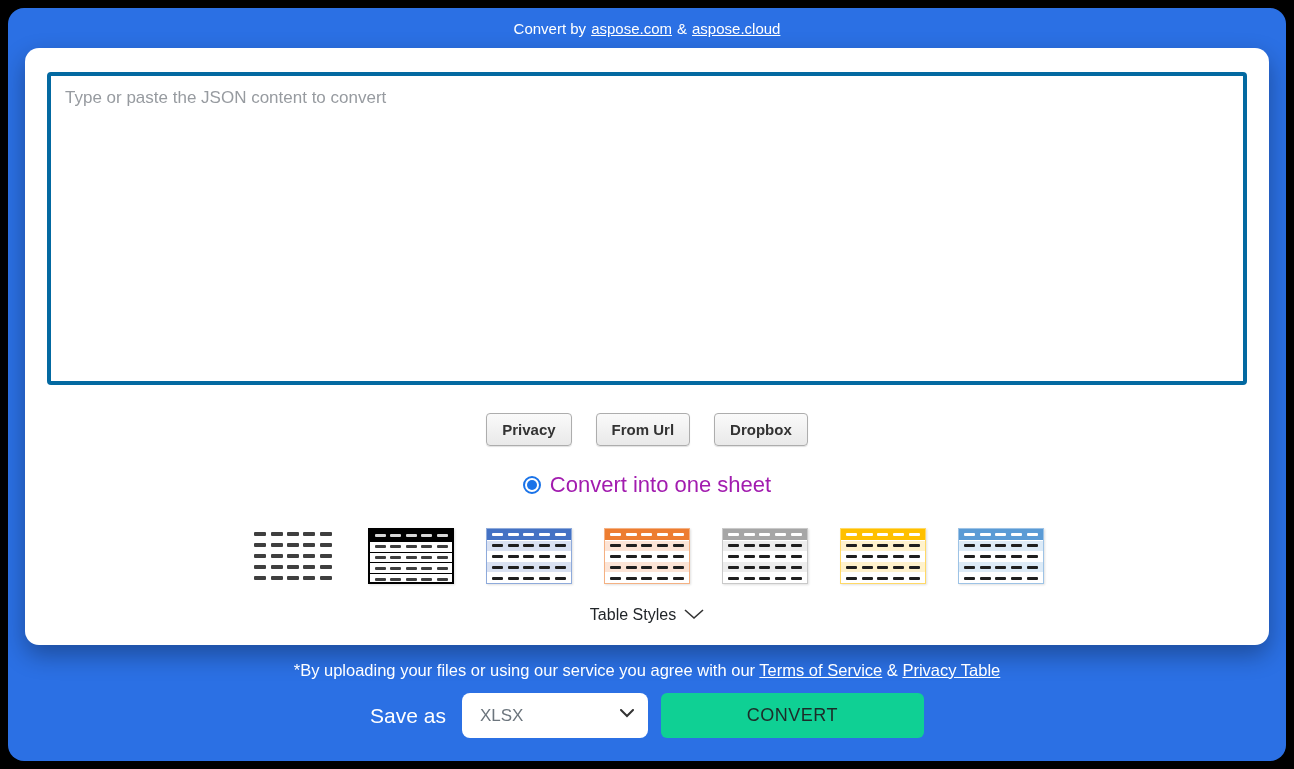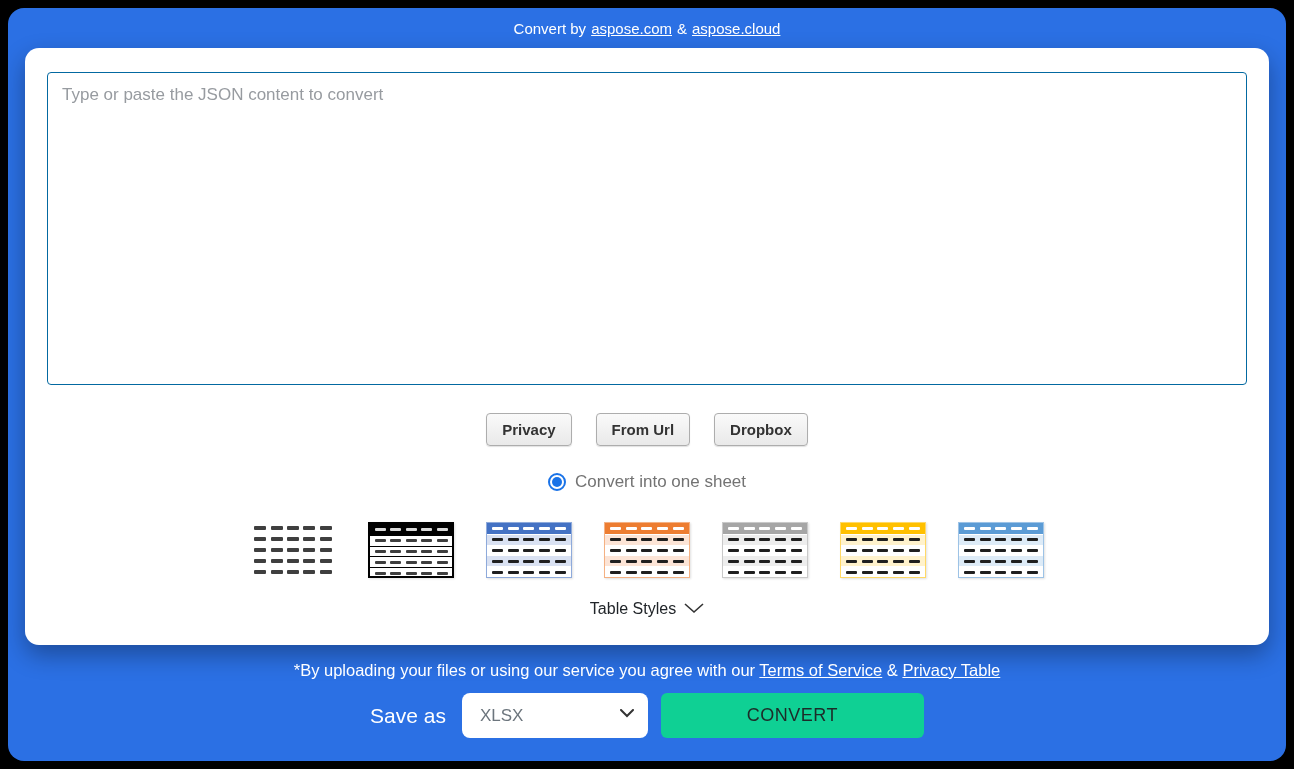--- a/index.html
+++ b/index.html
@@ -21,21 +21,21 @@
   
   .card {
     width:1244px; margin:0 auto; height:597px;
     background:#fff; border-radius:14px;
     box-shadow:0 10px 24px rgba(0,0,0,.32);
     padding:24px 22px 0 22px;
   }
 
   textarea.json-area {
     width:1200px; height:313px; resize:none;
-    border:1px solid #0369a1; border-radius:4px;
+    border:4px solid #0369a1; border-radius:4px;
     padding:12px 14px; font-size:17px; color:#333;
     font-family:"Liberation Sans", sans-serif;
     outline:none; display:block;
   }
   textarea.json-area::placeholder { color:#979ba0; }
 
   .btn-row { margin-top:28px; display:flex; justify-content:center; gap:24px; }
   .src-btn {
     font-family:"Liberation Sans", sans-serif;
     font-size:15px; font-weight:700; color:#333;
@@ -49,21 +49,21 @@
   .radio-option { display:flex; align-items:center; gap:9px; cursor:pointer; }
   .radio-circle {
     width:18px; height:18px; border-radius:50%;
     border:2px solid #8a8d91; background:#fff; position:relative; flex:0 0 auto;
   }
   .radio-circle.checked { border-color:#1a73e8; }
   .radio-circle.checked::after {
     content:""; position:absolute; left:2px; top:2px; width:10px; height:10px;
     border-radius:50%; background:#1a73e8;
   }
-  .radio-label { font-size:17px; color:#737373; }
+  .radio-label { font-size:22px; color:#a21caf; }
 
   .thumbs-row { margin-top:30px; display:flex; justify-content:center; align-items:center; gap:32px; }
   .thumb {
     width:86px; height:56px; cursor:pointer;
     border:1px solid transparent; background:#fff; overflow:hidden;
     box-shadow:1px 1px 2px rgba(0,0,0,.12);
   }
   .thumb.plain { border:none; background:transparent; box-shadow:none; height:55px; }
   .trow { height:10.8px; display:flex; align-items:center; justify-content:space-evenly; }
   .thumb.plain .trow { height:11px; }

